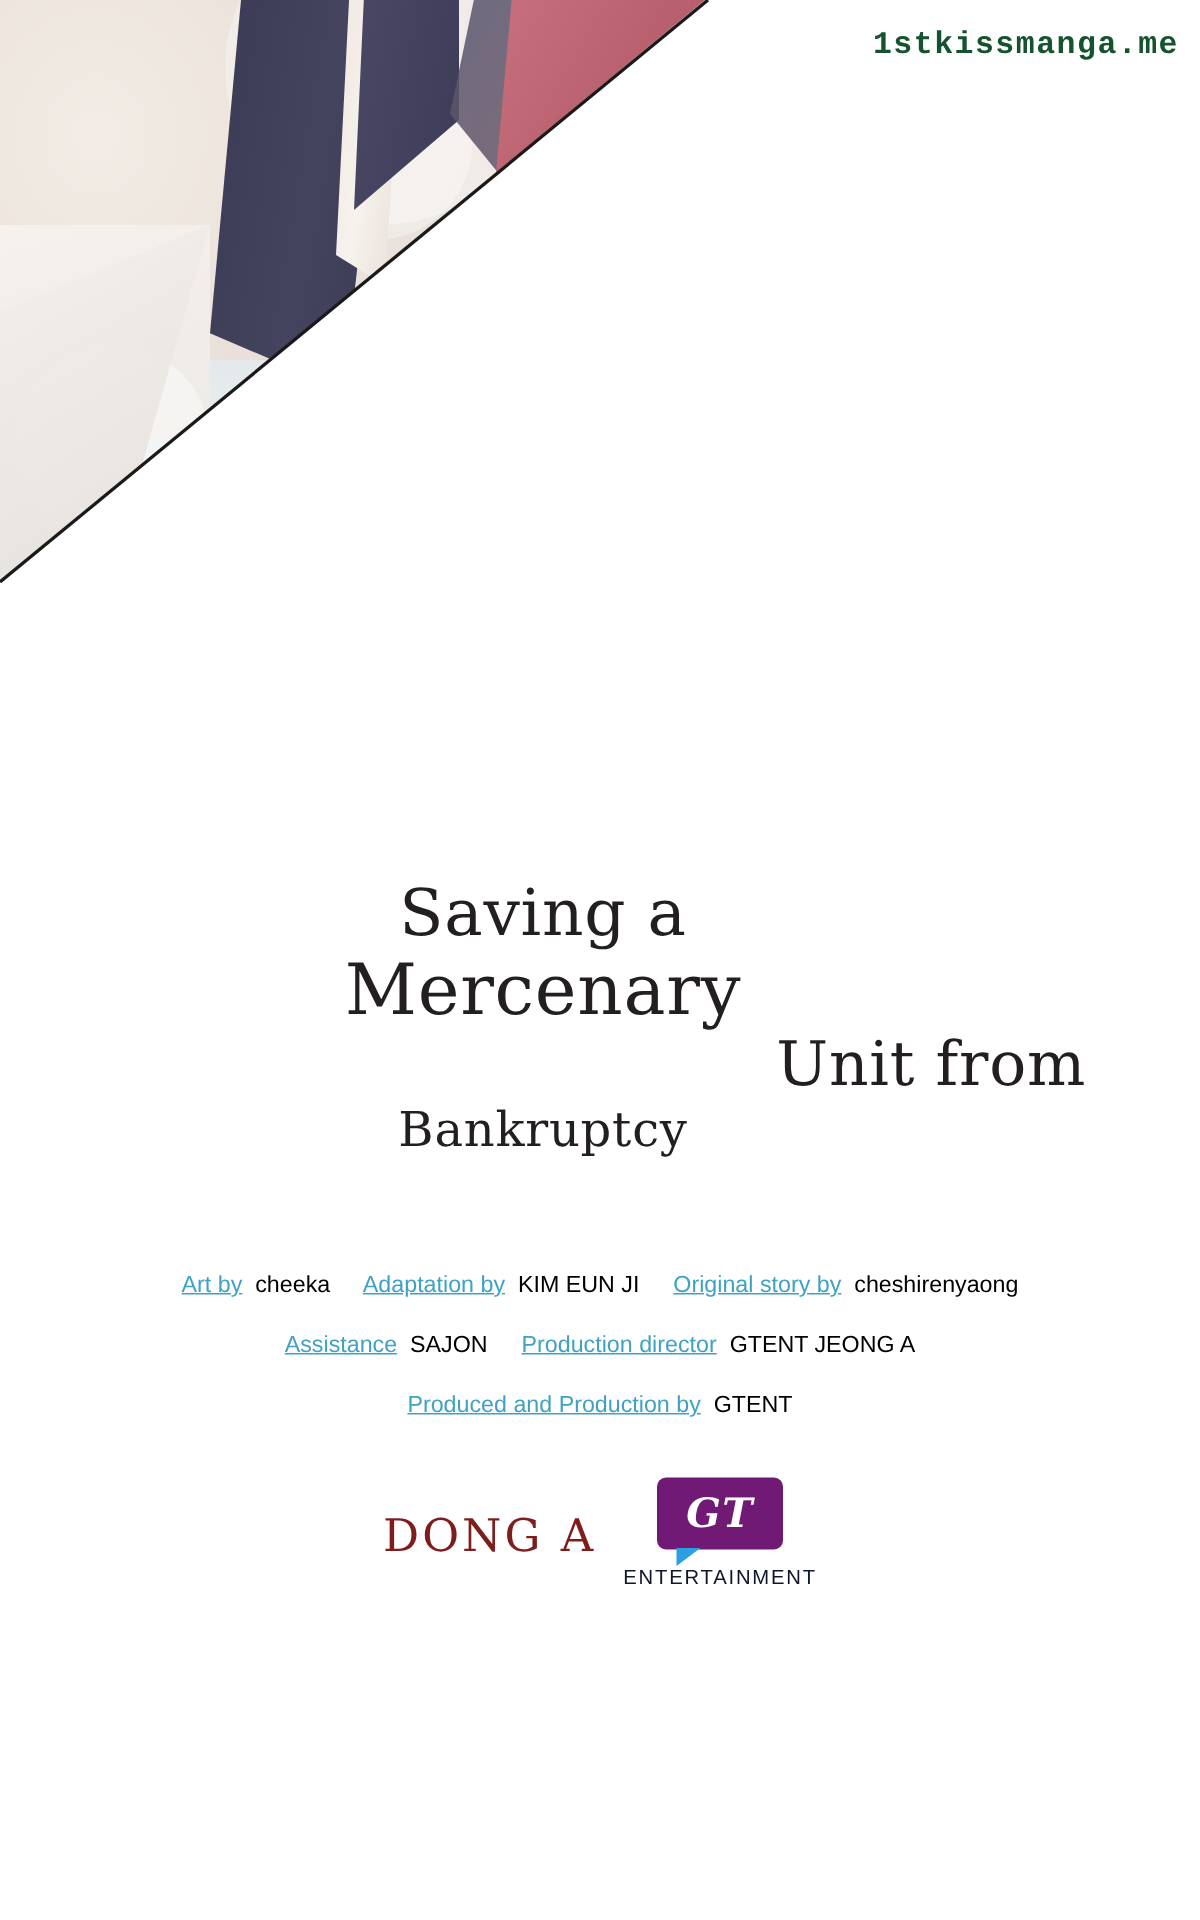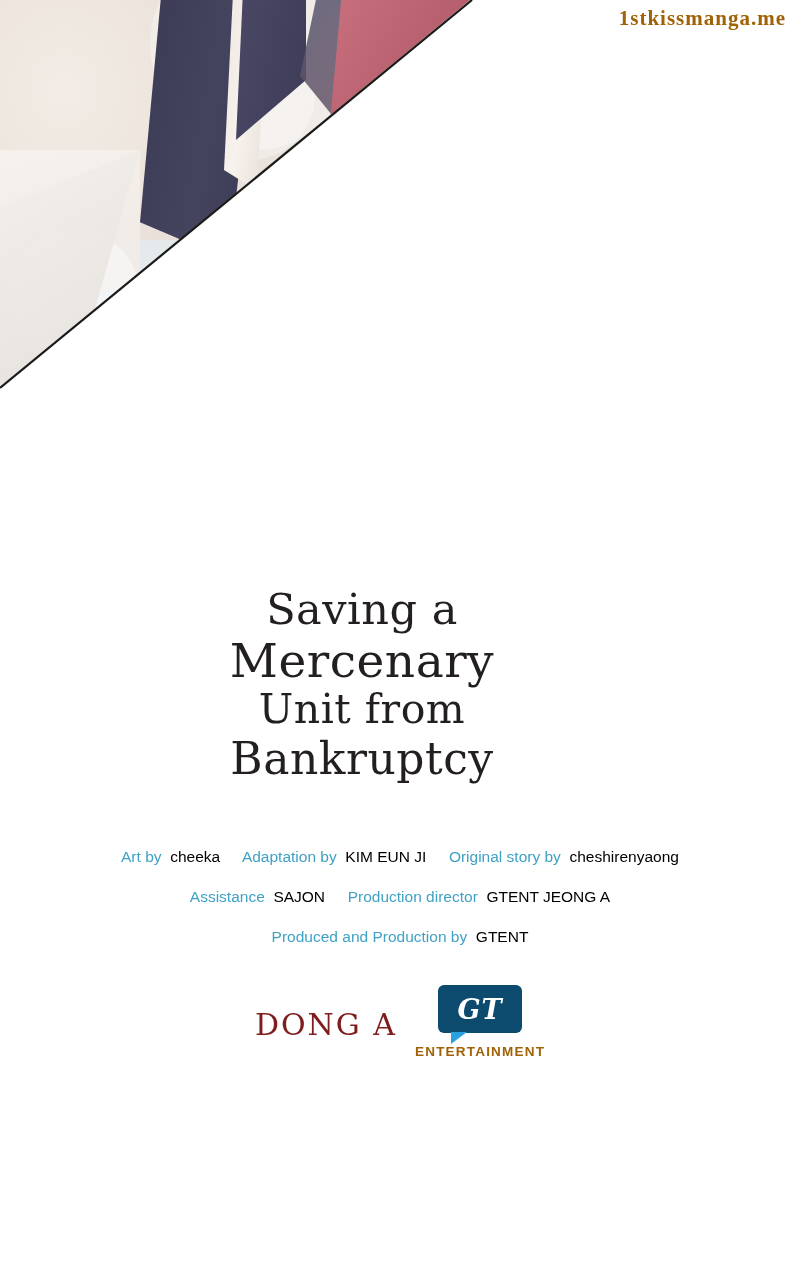--- a/index.html
+++ b/index.html
@@ -138,25 +138,25 @@
   .diag-line {
     position: absolute;
     left: 0; top: 0;
     width: 480px; height: 392px;
   }
 
   
   .watermark {
     position: absolute;
     right: 14px;
-    top: 6px;
-    font-family: Liberation Serif, serif;
+    top: 19px;
+    font-family: Liberation Mono, monospace;
     font-size: 21px;
     letter-spacing: 1px;
-    color: #a16207;
+    color: #14532d;
     font-weight: 700;
     white-space: nowrap;
   }
 
   
   .title-block {
     position: absolute;
     left: 0;
     top: 588px;
     width: 724px;
@@ -165,37 +165,37 @@
     color: #231f20;
   }
   .title-line {
     display: block;
     font-weight: 400;
     letter-spacing: 0.5px;
     line-height: 1.0;
   }
   .t1 { font-size: 43px; margin-bottom: 6px; }
   .t2 { font-size: 47px; margin-bottom: 5px; }
-  .t3 { font-size: 41px; margin-bottom: 7px; }
-  .t4 { font-size: 44px; }
+  .t3 { font-size: 41px; margin-bottom: 7px; text-align: right; }
+  .t4 { font-size: 32px; }
 
   
   .credits {
     position: absolute;
     left: 0;
     width: 800px;
     text-align: center;
     font-family: "Liberation Sans", sans-serif;
     font-size: 15.5px;
     color: #3a3a3a;
   }
   .c-row1 { top: 848px; }
   .c-row2 { top: 888px; }
   .c-row3 { top: 928px; }
-  .lbl { color: #3fa2c4; }
+  .lbl { color: #3fa2c4; text-decoration: underline; }
   .val { color: #000000; }
   .sp { display:inline-block; width: 14px; }
 
   
   .logos {
     position: absolute;
     left: 0;
     top: 985px;
     width: 800px;
     display: flex;
@@ -213,21 +213,21 @@
   }
   .gt-wrap {
     display: flex;
     flex-direction: column;
     align-items: center;
   }
   .gt-bubble {
     position: relative;
     width: 84px;
     height: 48px;
-    background: #0c4a6e;
+    background: #701a75;
     border-radius: 6px;
     display: flex;
     align-items: center;
     justify-content: center;
   }
   .gt-bubble:after {
     content: "";
     position: absolute;
     left: 13px;
     bottom: -11px;
@@ -238,23 +238,23 @@
   .gt-text {
     color: #ffffff;
     font-family: "DejaVu Serif", "Liberation Serif", serif;
     font-style: italic;
     font-weight: 700;
     font-size: 27px;
     letter-spacing: 1px;
   }
   .ent-text {
     margin-top: 11px;
-    color: #a16207;
+    color: #0f172a;
     font-family: "Liberation Sans", sans-serif;
-    font-weight: 700;
+    font-weight: 400;
     font-size: 13.5px;
     letter-spacing: 1.2px;
   }
 </style>
 </head>
 <body>
 
 <div class="artwork">
   <div class="art-clip">
     <div class="wash-a"></div>

